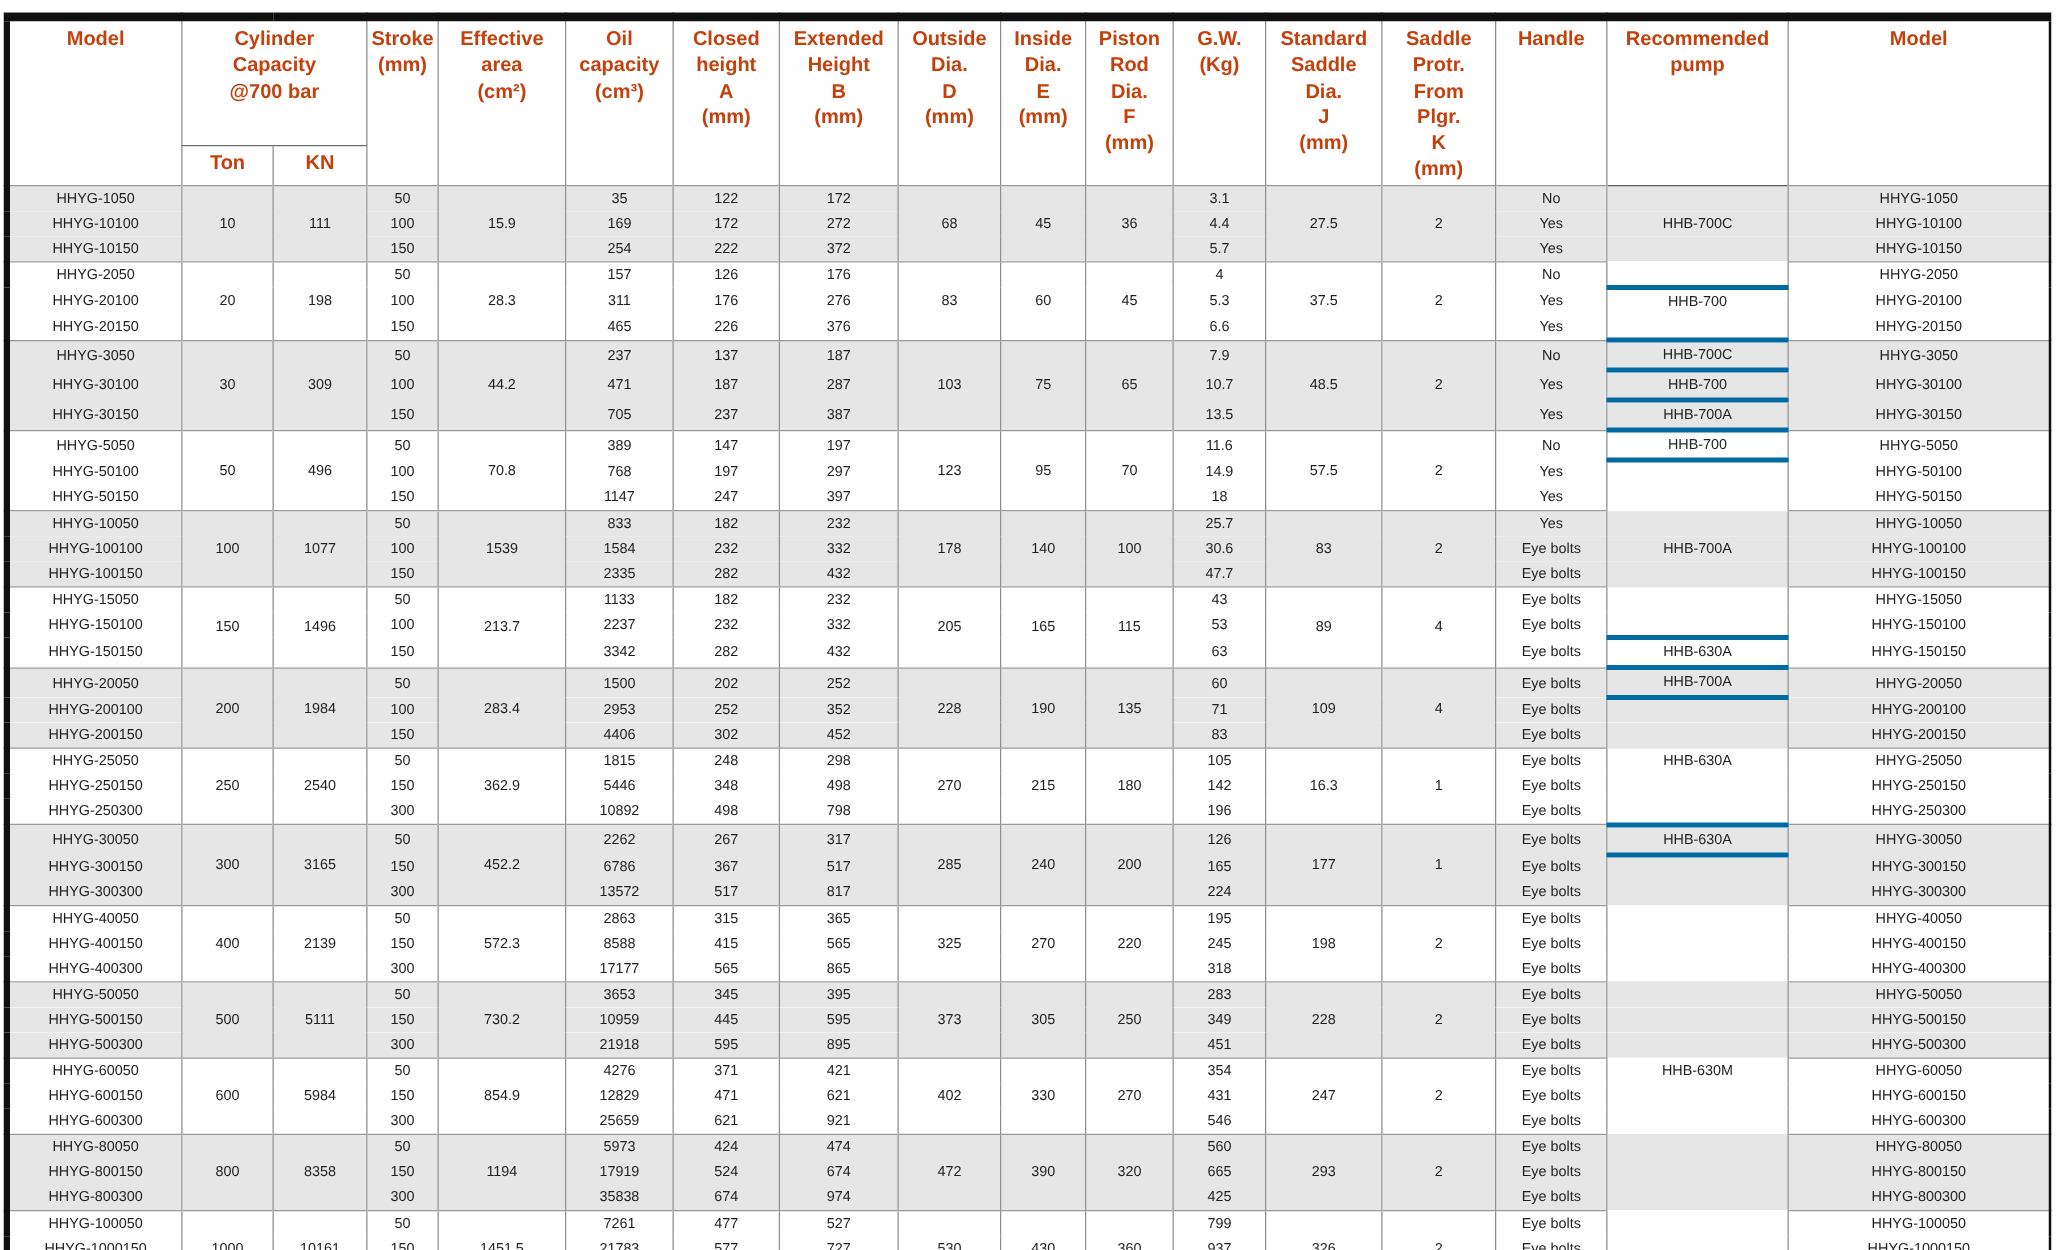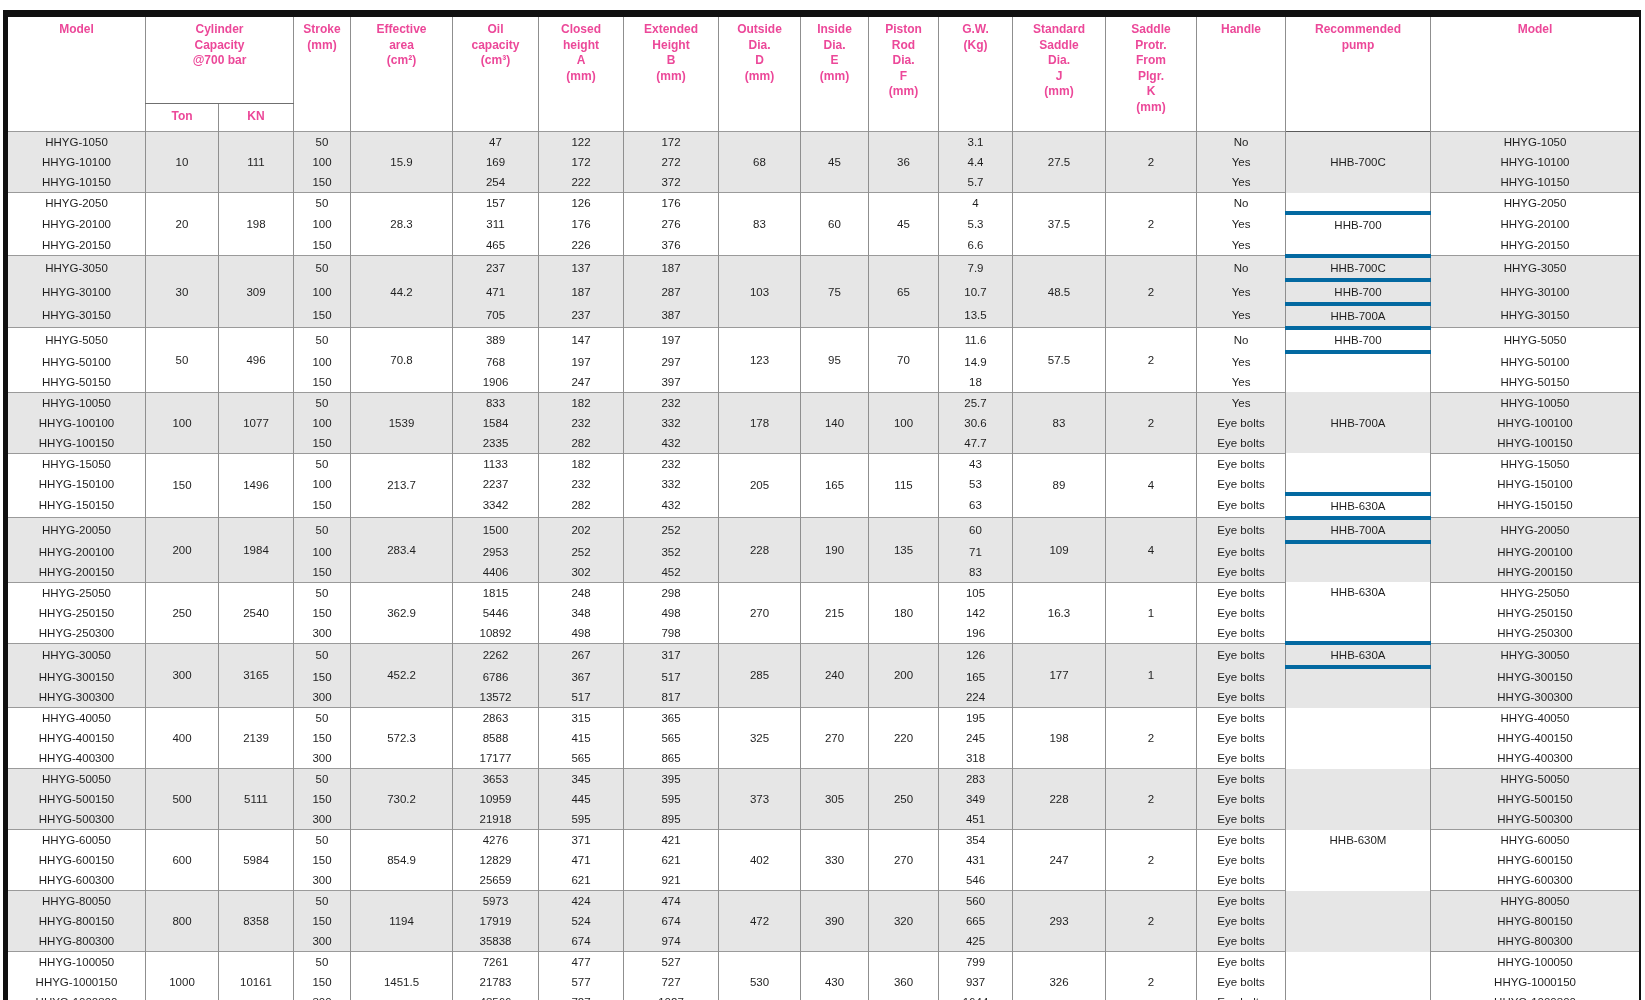--- a/index.html
+++ b/index.html
@@ -8,21 +8,21 @@
     padding:10px 2px 0 3px; background:#fff;
     font-family:"Liberation Sans", sans-serif;
   }
   table.spec {
     width:1638px; table-layout:fixed; border-collapse:collapse;
     border-top:7px solid #101010; border-bottom:7px solid #101010;
     border-left:5px solid #101010; border-right:2px solid #101010;
   }
   th, td { border-left:1px solid #8f8f8f; box-sizing:border-box; overflow:hidden; }
   thead th {
-    font-size:12px; font-weight:bold; color:#ec4899; text-align:center;
+    font-size:16px; font-weight:bold; color:#c2410c; text-align:center;
     vertical-align:top; padding:5px 1px 1px 1px; white-space:pre-line; line-height:1.3;
     background:#fff;
   }
   tr.hrow1 th { height:90px; }
   tr.hrow2 th { height:28px; vertical-align:middle; padding-top:0; }
   th.cap { border-bottom:1px solid #6f6f6f; }
   thead { border-bottom:1.5px solid #5a5a5a; }
   td {
     font-size:11.5px; color:#1f1f1f; text-align:center; padding:0 1px;
     height:20px; line-height:20px; vertical-align:middle; white-space:nowrap;
@@ -117,21 +117,21 @@
         <th>KN</th>
       </tr>
     </thead>
     <tbody id="tbody">
         <tr class="sg gs first">
           <td class="n">HHYG-1050</td>
           <td class="n" rowspan="3">10</td>
           <td class="n" rowspan="3">111</td>
           <td class="n">50</td>
           <td class="n" rowspan="3">15.9</td>
-          <td class="n">47</td>
+          <td class="n">35</td>
           <td class="n">122</td>
           <td class="n">172</td>
           <td class="n" rowspan="3">68</td>
           <td class="n" rowspan="3">45</td>
           <td class="n" rowspan="3">36</td>
           <td class="n">3.1</td>
           <td class="n" rowspan="3">27.5</td>
           <td class="n" rowspan="3">2</td>
           <td class="n">No</td>
           <td class="pump pg"></td>
@@ -267,21 +267,21 @@
           <td class="n">197</td>
           <td class="n">297</td>
           <td class="n">14.9</td>
           <td class="n">Yes</td>
           <td class="pump pg pl"></td>
           <td class="n">HHYG-50100</td>
         </tr>
         <tr class="sw">
           <td class="n">HHYG-50150</td>
           <td class="n">150</td>
-          <td class="n">1906</td>
+          <td class="n">1147</td>
           <td class="n">247</td>
           <td class="n">397</td>
           <td class="n">18</td>
           <td class="n">Yes</td>
           <td class="pump pg"></td>
           <td class="n">HHYG-50150</td>
         </tr>
         <tr class="sg gs">
           <td class="n">HHYG-10050</td>
           <td class="n" rowspan="3">100</td>

